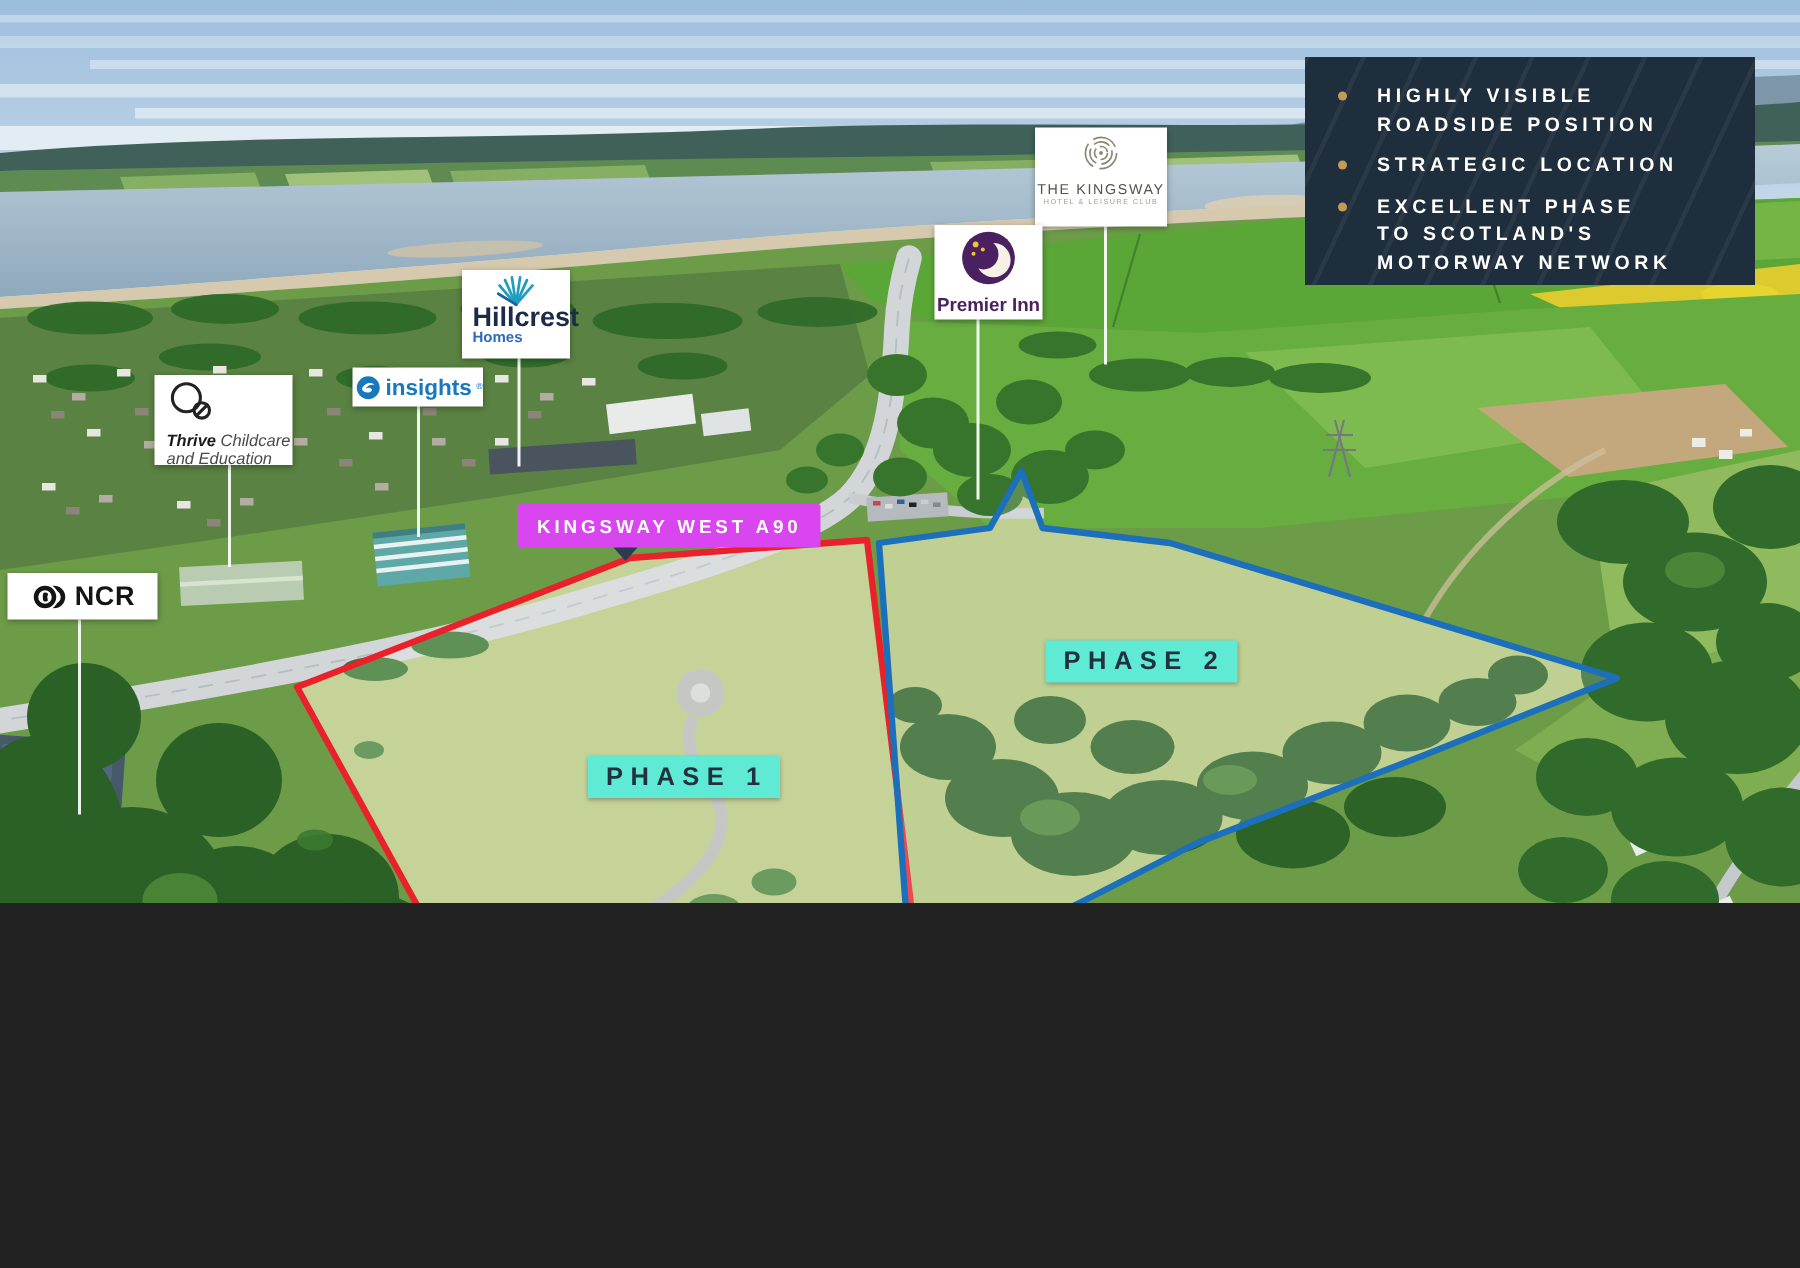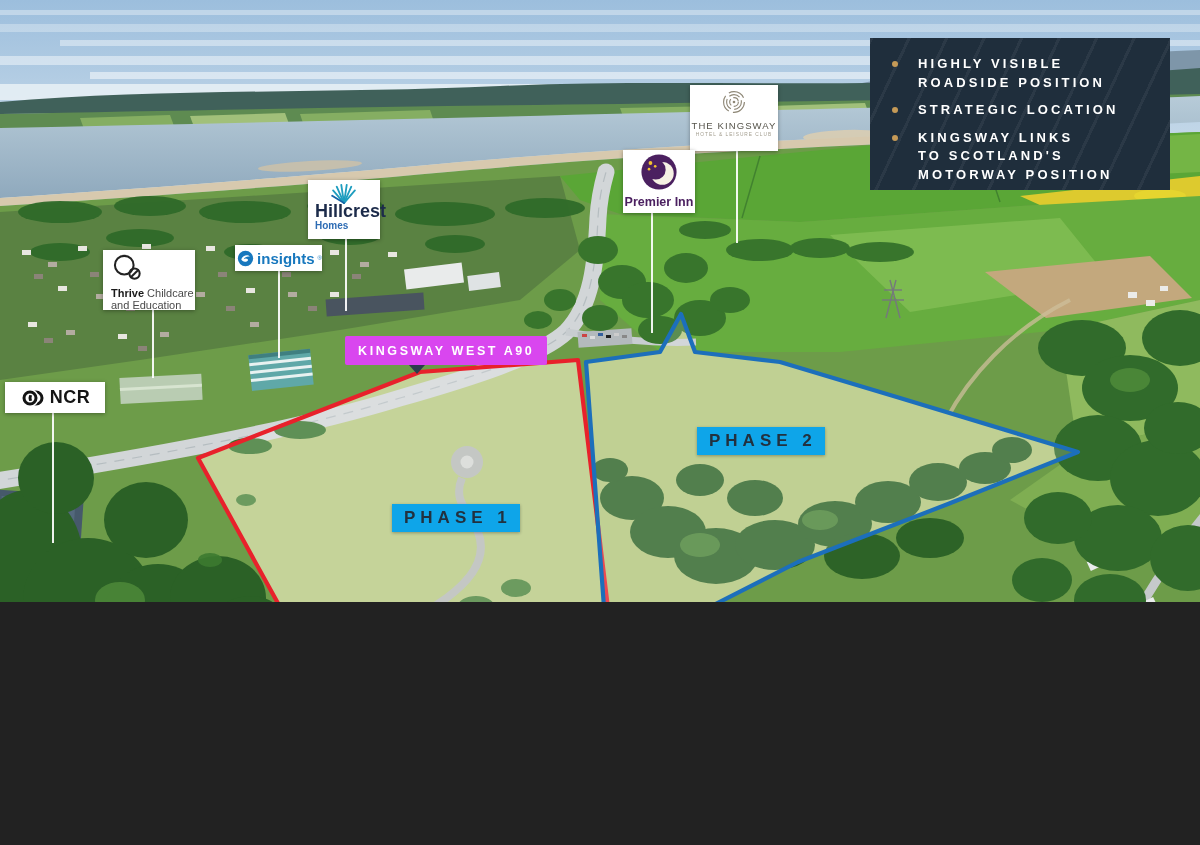--- a/index.html
+++ b/index.html
@@ -16,35 +16,35 @@
     box-sizing:border-box;padding:17px 10px 0 22px;}
   .feat-row{display:flex;margin-bottom:9px;}
   .bullet{width:6px;height:6px;border-radius:50%;background:#c59a57;margin:6px 20px 0 0;flex:0 0 6px;}
   .feat-text{color:#fff;font-weight:bold;font-size:13px;letter-spacing:3.1px;line-height:18.5px;}
   
   #road-label{position:absolute;left:345px;top:336px;z-index:2;background:#d946ef;color:#fff;
     font-weight:bold;font-size:12.5px;letter-spacing:2.6px;padding:8px 13px 7px;border-radius:2px;}
   #road-pointer{position:absolute;left:64px;top:100%;width:0;height:0;
     border-left:8px solid transparent;border-right:8px solid transparent;border-top:9px solid #2b3c4e;}
   
-  .phase-label{position:absolute;z-index:2;background:#0ea5e9;color:#22313f;font-weight:bold;
+  .phase-label{position:absolute;z-index:2;background:#5eead4;color:#22313f;font-weight:bold;
     font-size:17px;letter-spacing:5px;padding:4px 8px 4px 12px;box-shadow:0 1px 3px rgba(0,0,0,.3);}
   
   #card-landmark{left:690px;top:85px;width:88px;height:62px;padding-top:4px;}
   .lm-title{font-size:9.5px;letter-spacing:1.1px;color:#55534a;margin-top:1px;}
   .lm-sub{font-size:4.8px;letter-spacing:1px;color:#a29d8e;margin-top:1px;}
   #card-premier{left:623px;top:150px;width:72px;height:60px;padding-top:3px;}
   .pi-text{font-size:12.5px;font-weight:bold;color:#4b2060;margin-top:0px;}
   #card-hillcrest{left:308px;top:180px;width:72px;height:55px;padding-top:4px;text-align:left;}
   .hc-title{font-size:18px;font-weight:800;color:#1c2b4a;line-height:15px;padding-left:7px;}
   .hc-sub{font-size:10px;font-weight:bold;color:#2e6cb4;padding-left:7px;margin-top:1px;}
   #card-insights{left:235px;top:245px;width:87px;height:26px;display:flex;align-items:center;justify-content:flex-end;gap:3px;}
   .in-text{font-size:15px;font-weight:600;color:#1878be;}
   .in-tm{font-size:6px;color:#1878be;vertical-align:super;}
-  #card-thrive{left:103px;top:250px;width:92px;height:60px;text-align:left;padding:4px 0 0 8px;box-sizing:border-box;}
+  #card-thrive{left:103px;top:250px;width:92px;height:60px;text-align:left;padding:4px 0 0 8px;box-sizing:border-box;font-style:italic;}
   .th-l1{font-size:11px;color:#4a4a4a;margin-top:1px;}
   .th-l1 b{color:#1a1a1a;}
   .th-l2{font-size:11px;color:#4a4a4a;}
   #card-ncr{left:5px;top:382px;width:100px;height:31px;display:flex;align-items:center;justify-content:center;gap:4px;}
   .ncr-text{font-size:18px;font-weight:800;color:#141414;letter-spacing:.5px;}
 </style>
 </head>
 <body>
 
 <div id="stage">
@@ -367,23 +367,23 @@
     <span class="bullet"></span>
     <span class="feat-text"><span>HIGHLY VISIBLE</span><br>
     <span>ROADSIDE POSITION</span></span>
   </div>
   <div class="feat-row">
     <span class="bullet"></span>
     <span class="feat-text"><span>STRATEGIC LOCATION</span></span>
   </div>
   <div class="feat-row">
     <span class="bullet"></span>
-    <span class="feat-text"><span>KINGSWAY LINKS</span><br>
+    <span class="feat-text"><span>EXCELLENT PHASE</span><br>
     <span>TO SCOTLAND'S</span><br>
-    <span>MOTORWAY POSITION</span></span>
+    <span>MOTORWAY NETWORK</span></span>
   </div>
 </div>
 
 <div id="road-label">
   <span>KINGSWAY WEST A90</span>
   <div id="road-pointer"></div>
 </div>
 
 <div class="phase-label" style="left:392px;top:504px;">PHASE 1</div>
 <div class="phase-label" style="left:697px;top:427px;">PHASE 2</div>

